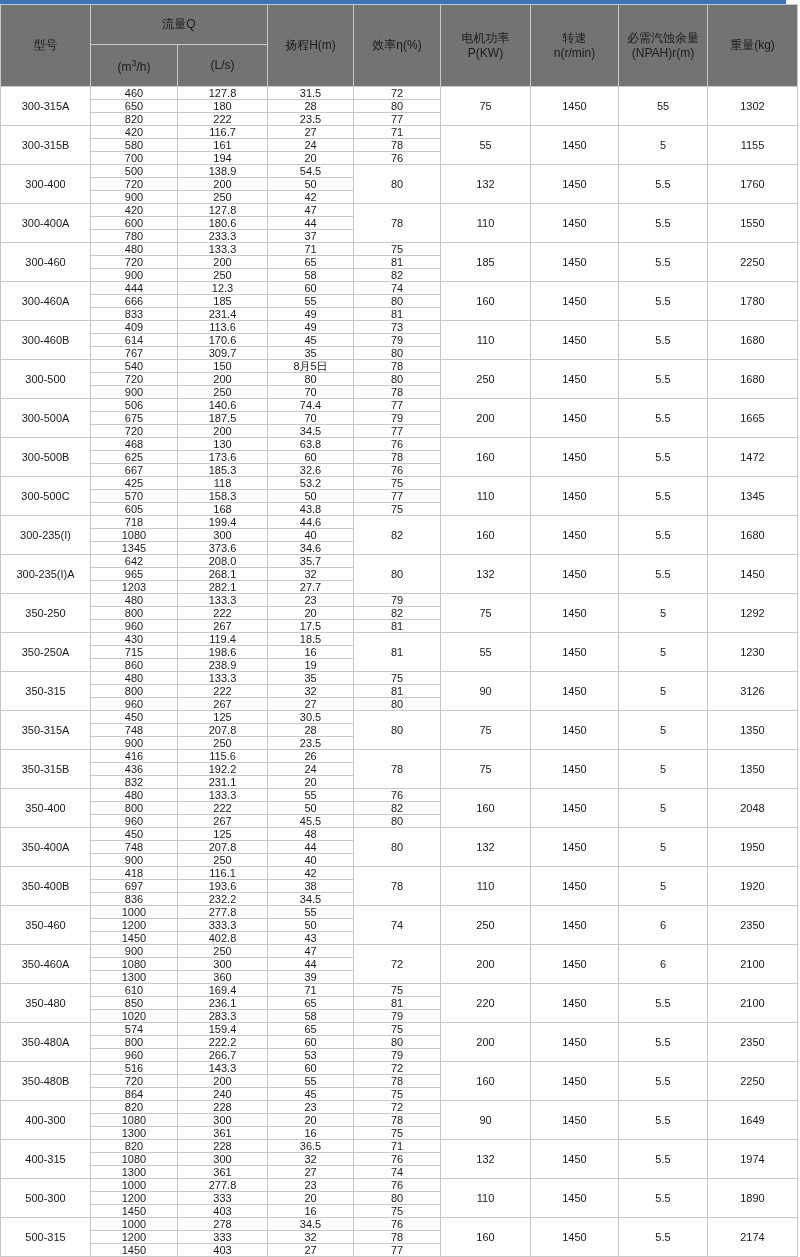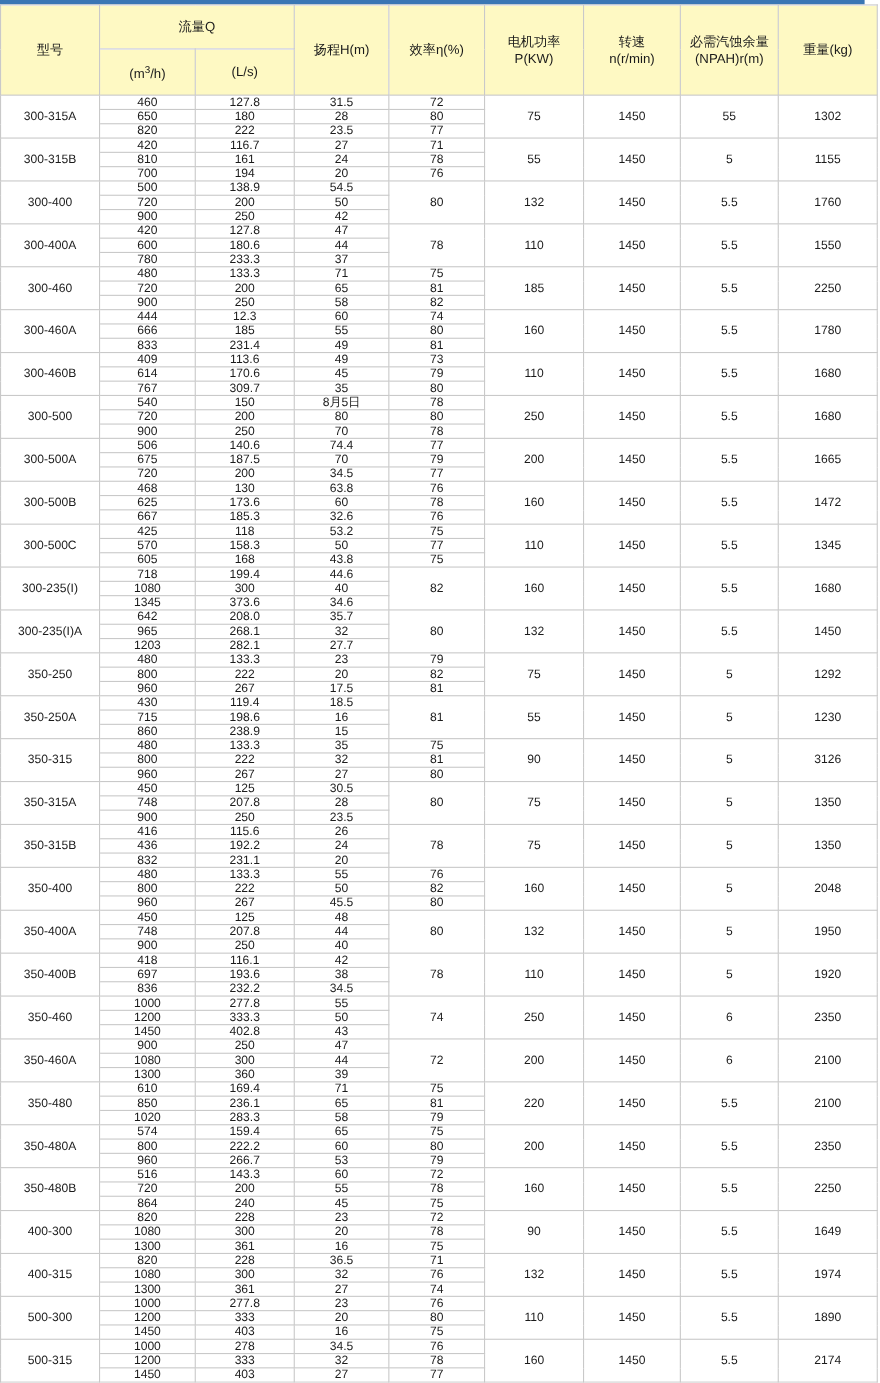--- a/index.html
+++ b/index.html
@@ -31,21 +31,21 @@
     vertical-align: middle;
     padding: 0;
     overflow: hidden;
     white-space: nowrap;
   }
   thead th {
     font-weight: normal;
     font-size: 12px;
     line-height: 15px;
     color: #1b1b1b;
-    background: #fef9c3;
+    background: #737373;
   }
   thead tr.h1 th { height: 39px; }
   thead tr.h2 th { height: 41px; }
   thead sup { font-size: 9px; }
   tbody td {
     font-size: 11px;
     line-height: 12px;
     height: 12px;
     color: #1b1b1b;
   }
@@ -112,21 +112,21 @@
           <td>420</td>
           <td>116.7</td>
           <td>27</td>
           <td>71</td>
           <td rowspan="3">55</td>
           <td rowspan="3">1450</td>
           <td rowspan="3">5</td>
           <td rowspan="3">1155</td>
         </tr>
         <tr>
-          <td>810</td>
+          <td>580</td>
           <td>161</td>
           <td>24</td>
           <td>78</td>
         </tr>
         <tr>
           <td>700</td>
           <td>194</td>
           <td>20</td>
           <td>76</td>
         </tr>
@@ -410,21 +410,21 @@
           <td rowspan="3">1230</td>
         </tr>
         <tr>
           <td>715</td>
           <td>198.6</td>
           <td>16</td>
         </tr>
         <tr>
           <td>860</td>
           <td>238.9</td>
-          <td>15</td>
+          <td>19</td>
         </tr>
         <tr>
           <td rowspan="3">350-315</td>
           <td>480</td>
           <td>133.3</td>
           <td>35</td>
           <td>75</td>
           <td rowspan="3">90</td>
           <td rowspan="3">1450</td>
           <td rowspan="3">5</td>

